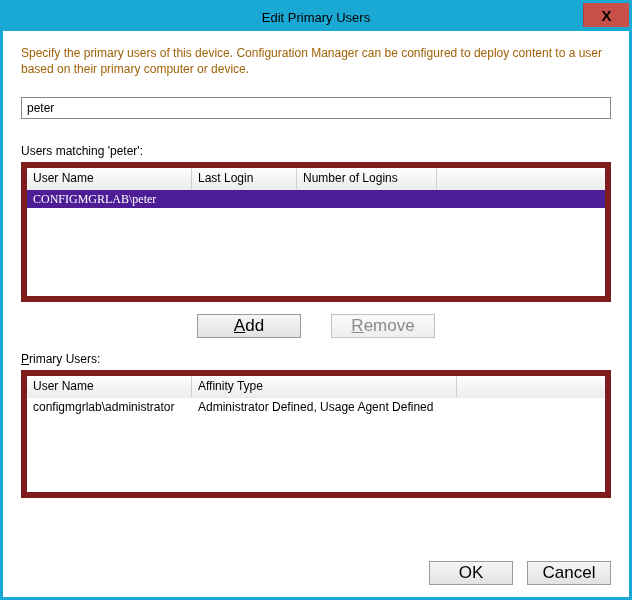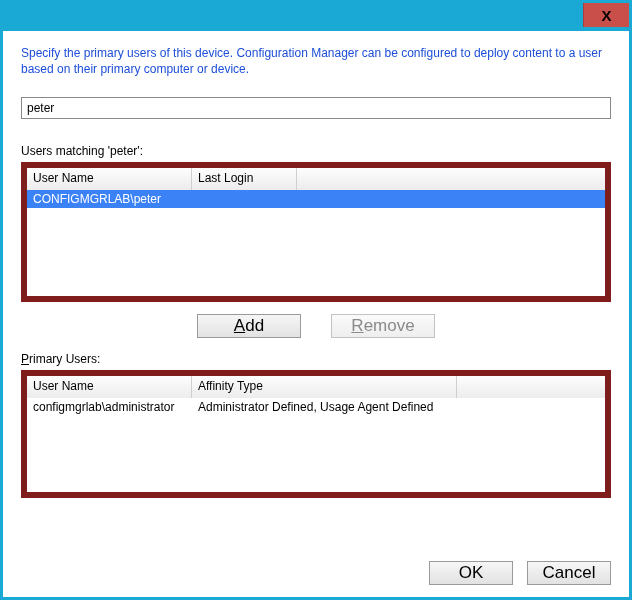--- a/index.html
+++ b/index.html
@@ -51,21 +51,21 @@
     }
     .content {
       padding: 14px 18px 10px 18px;
       flex: 1;
       display: flex;
       flex-direction: column;
       overflow: hidden;
     }
     .description {
       font-size: 12px;
-      color: #1d4ed8;
+      color: #a16207;
       margin-bottom: 20px;
       line-height: 1.35;
     }
     .label {
       font-size: 12px;
       margin-bottom: 4px;
     }
     .mnemonic { text-decoration: underline; }
     .search-input {
       width: 100%;
@@ -103,22 +103,23 @@
     .col-affinity { flex: 0 0 265px; }
     .th.flex-rest { flex: 1; border-right: none; }
     .table-body { }
     .row {
       display: flex;
       height: 18px;
       align-items: center;
       font-size: 12px;
     }
     .row.selected {
-      background: #3b82f6;
+      background: #4c1d95;
       color: #fff;
+      font-family: Liberation Serif, serif;
     }
     .td {
       padding: 1px 6px;
       overflow: hidden;
       white-space: nowrap;
     }
     .btn-row {
       display: flex;
       justify-content: center;
       gap: 14px;
@@ -149,36 +150,38 @@
       margin-top: auto;
     }
     .footer .btn { min-width: 84px; }
   </style>
 </head>
 <body>
 
 <div class="window">
 
   <div class="titlebar">
+    <span class="titlebar-title">Edit Primary Users</span>
     <div class="close-btn">
       <span>X</span>
     </div>
   </div>
 
   <div class="content">
 
     <div class="description">Specify the primary users of this device. Configuration Manager can be configured to deploy content to a user based on their primary computer or device.</div>
 
     <input type="text" class="search-input" value="peter" style="">
 
     <div class="label">Users matching 'peter':</div>
     <div class="table-wrap table-matching">
       <div class="table-head">
         <div class="th col-user">User Name</div>
         <div class="th col-login">Last Login</div>
+        <div class="th col-logins">Number of Logins</div>
         <div class="th flex-rest"></div>
       </div>
       <div class="table-body">
         <div class="row selected">
           <div class="td col-user">CONFIGMGRLAB\peter</div>
           <div class="td col-login"></div>
           <div class="td col-logins"></div>
         </div>
       </div>
     </div>

